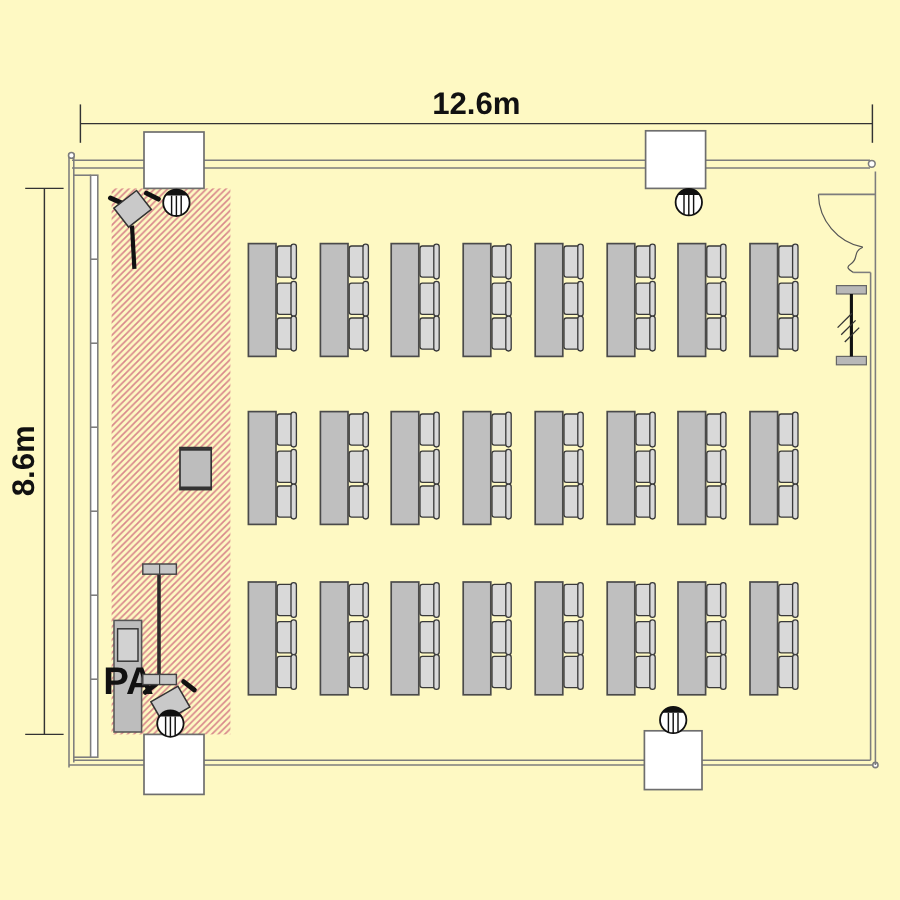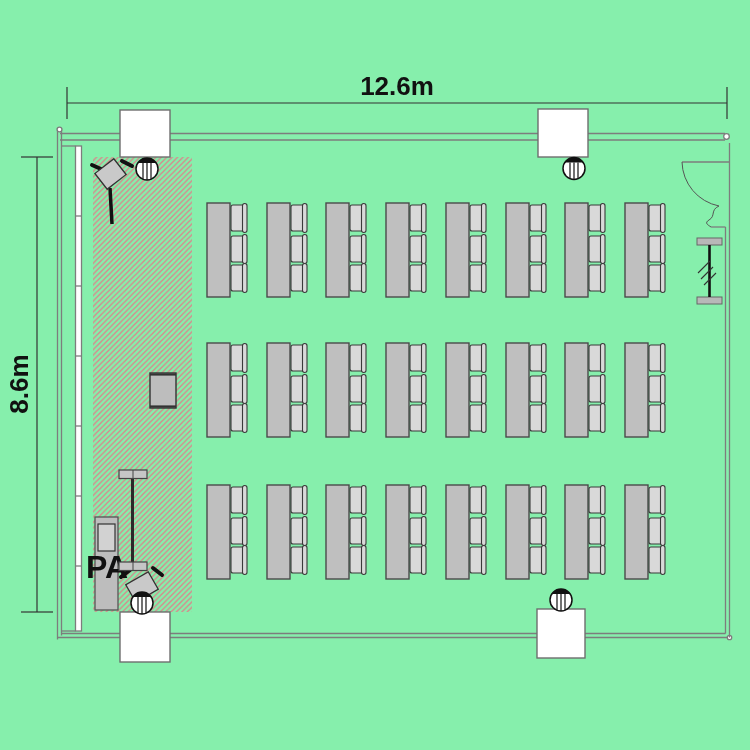--- a/index.html
+++ b/index.html
@@ -1,16 +1,16 @@
 <!DOCTYPE html>
 <html><head>
 <meta charset="utf-8">
 <style>
   html,body{margin:0;padding:0;background:#fff;}
-  #stage-wrap{position:relative;width:750px;height:750px;background:#86efac;overflow:hidden;
+  #stage-wrap{position:relative;width:750px;height:750px;background:#fef9c3;overflow:hidden;
               font-family:"Liberation Sans", sans-serif;}
   svg{display:block;}
   text{font-family:"Liberation Sans", sans-serif;}
   .dim-text{font-weight:bold;font-size:26px;fill:#111;}
   .pa-text{font-weight:bold;font-size:32px;fill:#111;}
 </style>
 </head>
 <body>
 
 <div id="stage-wrap">

